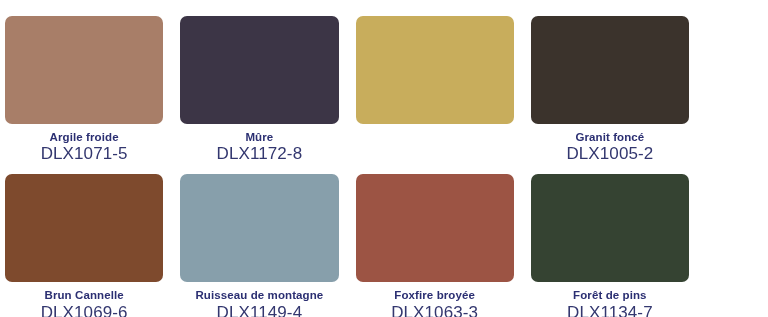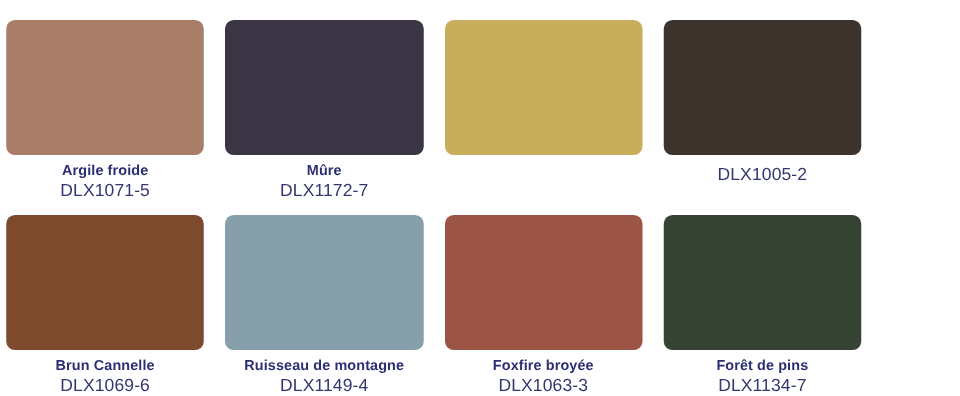--- a/index.html
+++ b/index.html
@@ -49,21 +49,21 @@
   .swatch-name {
     display: block;
     font-size: 11.5px;
     font-weight: bold;
     color: #2b2f72;
     letter-spacing: 0.1px;
   }
 
   .swatch-code {
     display: block;
-    font-size: 14px;
+    font-size: 17px;
     font-weight: normal;
     color: #33376f;
     letter-spacing: 0.1px;
   }
 </style>
 </head>
 <body style="background: rgb(255, 255, 255);">
 
 <div id="palette-grid">
 
@@ -72,31 +72,32 @@
     <div class="swatch-caption">
       <span class="swatch-name">Argile froide</span>
       <span class="swatch-code">DLX1071-5</span>
     </div>
   </div>
 
   <div class="swatch-cell">
     <div class="swatch-chip" style="background: rgb(60, 53, 70);"></div>
     <div class="swatch-caption">
       <span class="swatch-name">Mûre</span>
-      <span class="swatch-code">DLX1172-7</span>
+      <span class="swatch-code">DLX1172-8</span>
     </div>
   </div>
 
   <div class="swatch-cell">
     <div class="swatch-chip" style="background: rgb(200, 173, 92);"></div>
   </div>
 
   <div class="swatch-cell">
     <div class="swatch-chip" style="background: rgb(59, 51, 44);"></div>
     <div class="swatch-caption">
+      <span class="swatch-name">Granit foncé</span>
       <span class="swatch-code">DLX1005-2</span>
     </div>
   </div>
 
   <div class="swatch-cell">
     <div class="swatch-chip" style="background: rgb(126, 74, 45);"></div>
     <div class="swatch-caption">
       <span class="swatch-name">Brun Cannelle</span>
       <span class="swatch-code">DLX1069-6</span>
     </div>

